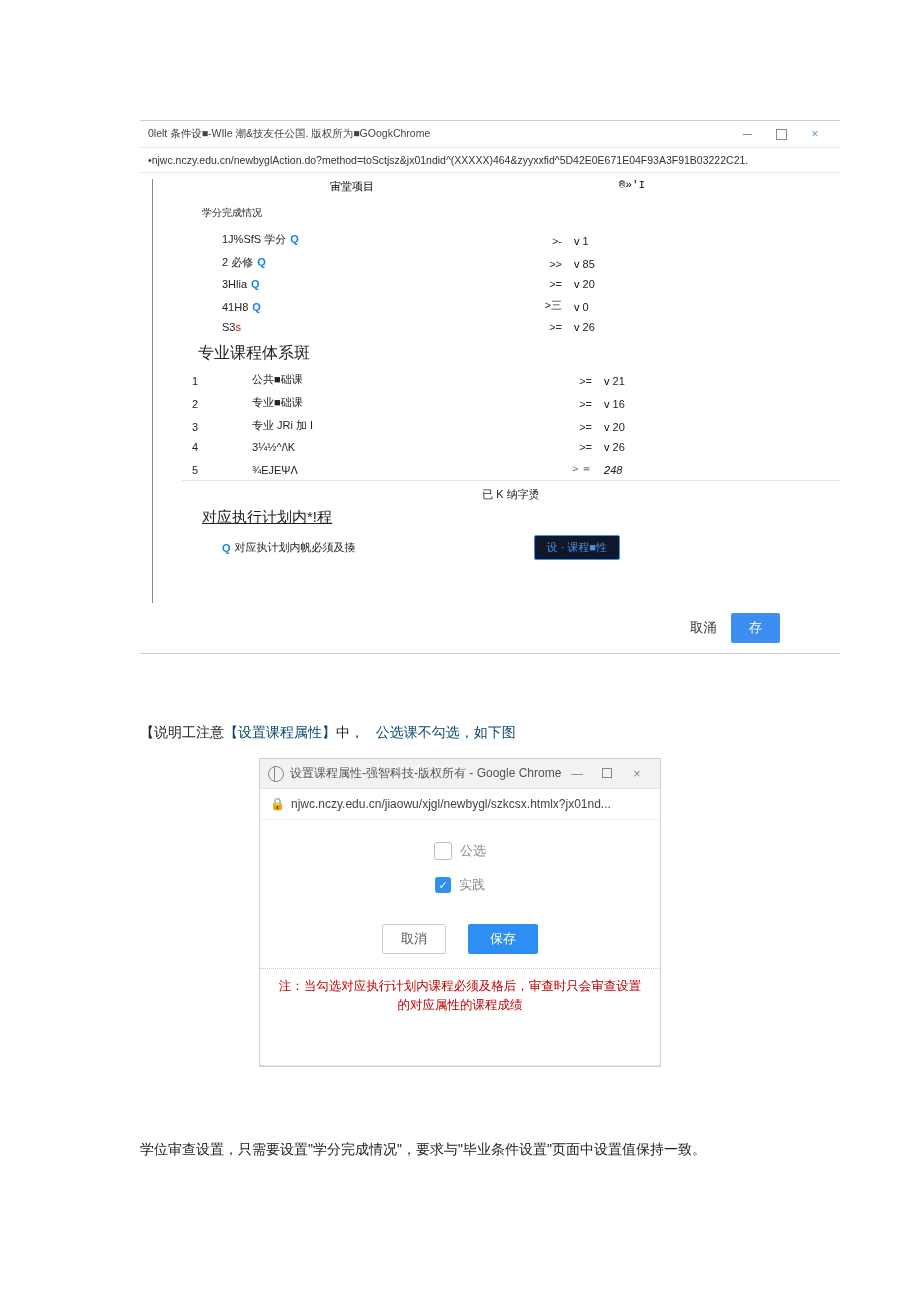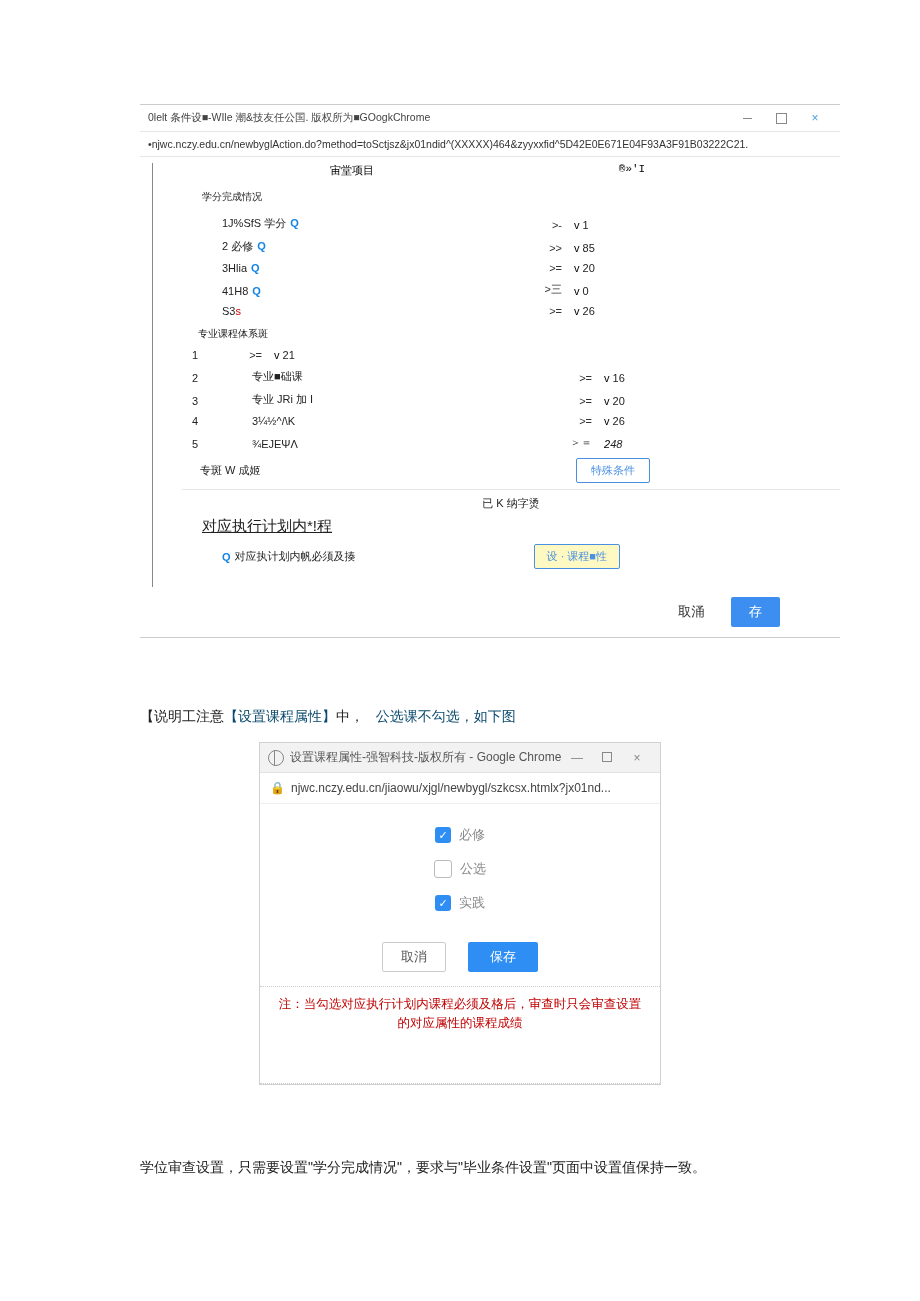--- a/index.html
+++ b/index.html
@@ -5,22 +5,22 @@
     body {
       font-family: "Microsoft YaHei", "SimSun", sans-serif;
       background: #fff;
       margin: 0;
       padding: 0;
       font-size: 12px;
       color: #222;
     }
     .page {
       width: 920px;
-      margin: 8px auto;
-      padding-top: 96px;
+      margin: 0 auto;
+      padding-top: 120px;
       padding-bottom: 60px;
     }
     .win1 {
       margin: 0 80px 0 140px;
       border-top: 1px solid #ccc;
       border-bottom: 1px solid #ccc;
       position: relative;
     }
     .win1-titlebar {
       display: flex;
@@ -103,21 +103,21 @@
     .row .idx { width: 30px; padding-left: 10px; }
     .row .name { flex: 0 0 300px; padding-left: 30px; }
     .row .op { flex: 0 0 40px; text-align: right; color: #333; }
     .row .val { flex: 0 0 60px; padding-left: 12px; }
     .row .val .caret { color: #000; }
     .row.top .name { padding-left: 40px; }
     .blueQ { color: #1284e6; font-weight: 700; margin-left: 4px; }
     .red-s { color: #c00; }
     .subhead {
       padding-left: 16px;
-      font-size: 10px;
+      font-size: 16px;
       padding-top: 6px;
       padding-bottom: 4px;
     }
     .footer-row {
       display: flex;
       align-items: center;
       padding: 4px 10px 6px 18px;
       font-size: 11px;
     }
     .footer-row .flex { flex: 1; }
@@ -144,31 +144,31 @@
       display: flex;
       align-items: center;
       padding: 4px 0 6px 40px;
       font-size: 11px;
     }
     .checkline .flex { flex: 1; }
     .sm-blue-q { color: #1284e6; font-weight: 600; margin-right: 4px; }
     .set-attr-btn {
       border: 1px solid #4a90e2;
       color: #4a90e2;
-      background: #fef9c3;
+      background: #0f172a;
       padding: 4px 12px;
       font-size: 11px;
       border-radius: 2px;
       margin-right: 220px;
     }
     .action-row {
       display: flex;
       justify-content: flex-end;
       padding: 10px 60px 10px 0;
-      gap: 12px;
+      gap: 0;
       font-size: 12px;
     }
     .btn-cancel {
       background: transparent;
       border: none;
       color: #333;
       padding: 5px 14px;
     }
     .btn-save {
       background: #3c8ef0;
@@ -347,20 +347,21 @@
         <div class="row top">
           <span class="name"><span>S3</span><span class="red-s">s</span></span>
           <span class="op">&gt;=</span>
           <span class="val"><span class="caret">v </span><span>26</span></span>
         </div>
 
         <div class="subhead">专业课程体系斑</div>
 
         <div class="row">
           <span class="idx">1</span>
+          <span class="name">公共■础课</span>
           <span class="op">&gt;=</span>
           <span class="val"><span class="caret">v </span><span>21</span></span>
         </div>
         <div class="row">
           <span class="idx">2</span>
           <span class="name">专业■础课</span>
           <span class="op">&gt;=</span>
           <span class="val"><span class="caret">v </span><span>16</span></span>
         </div>
         <div class="row">
@@ -375,25 +376,20 @@
           <span class="op">&gt;=</span>
           <span class="val"><span class="caret">v </span><span>26</span></span>
         </div>
         <div class="row">
           <span class="idx">5</span>
           <span class="name">¾EJEΨΛ</span>
           <span class="op">＞＝</span>
           <span class="val"><i><span class="caret">2</span><span>48</span></i></span>
         </div>
 
-        <div class="footer-row">
-          <span>专斑 W 成姬</span>
-          <span class="flex"></span>
-          <button class="btn-outline-blue" style="margin-right:180px;">特殊条件</button>
-        </div>
         <div class="hr"></div>
 
         <div class="paid-row">已 K 纳字烫</div>
         <div class="plan-row">对应执行计划内*!程</div>
         <div class="checkline">
           <span class="sm-blue-q">Q</span>
           <span>对应执计划内帆必须及揍</span>
           <span class="flex"></span>
           <button class="set-attr-btn">设 · 课程■性</button>
         </div>
@@ -418,24 +414,20 @@
       <span class="wbtn">—</span>
       <span class="wbtn max"></span>
       <span class="wbtn">×</span>
     </div>
     <div class="win2-url">
       <span class="lock">🔒</span>
       <span>njwc.nczy.edu.cn/jiaowu/xjgl/newbygl/szkcsx.htmlx?jx01nd...</span>
     </div>
     <div class="opts">
       <div class="opt">
-        <span class="chip checked"></span>
-        <span>必修</span>
-      </div>
-      <div class="opt">
         <span class="chip unchecked"></span>
         <span>公选</span>
       </div>
       <div class="opt">
         <span class="chip checked"></span>
         <span>实践</span>
       </div>
     </div>
     <div class="win2-btns">
       <button class="btn-cancel2">取消</button>

